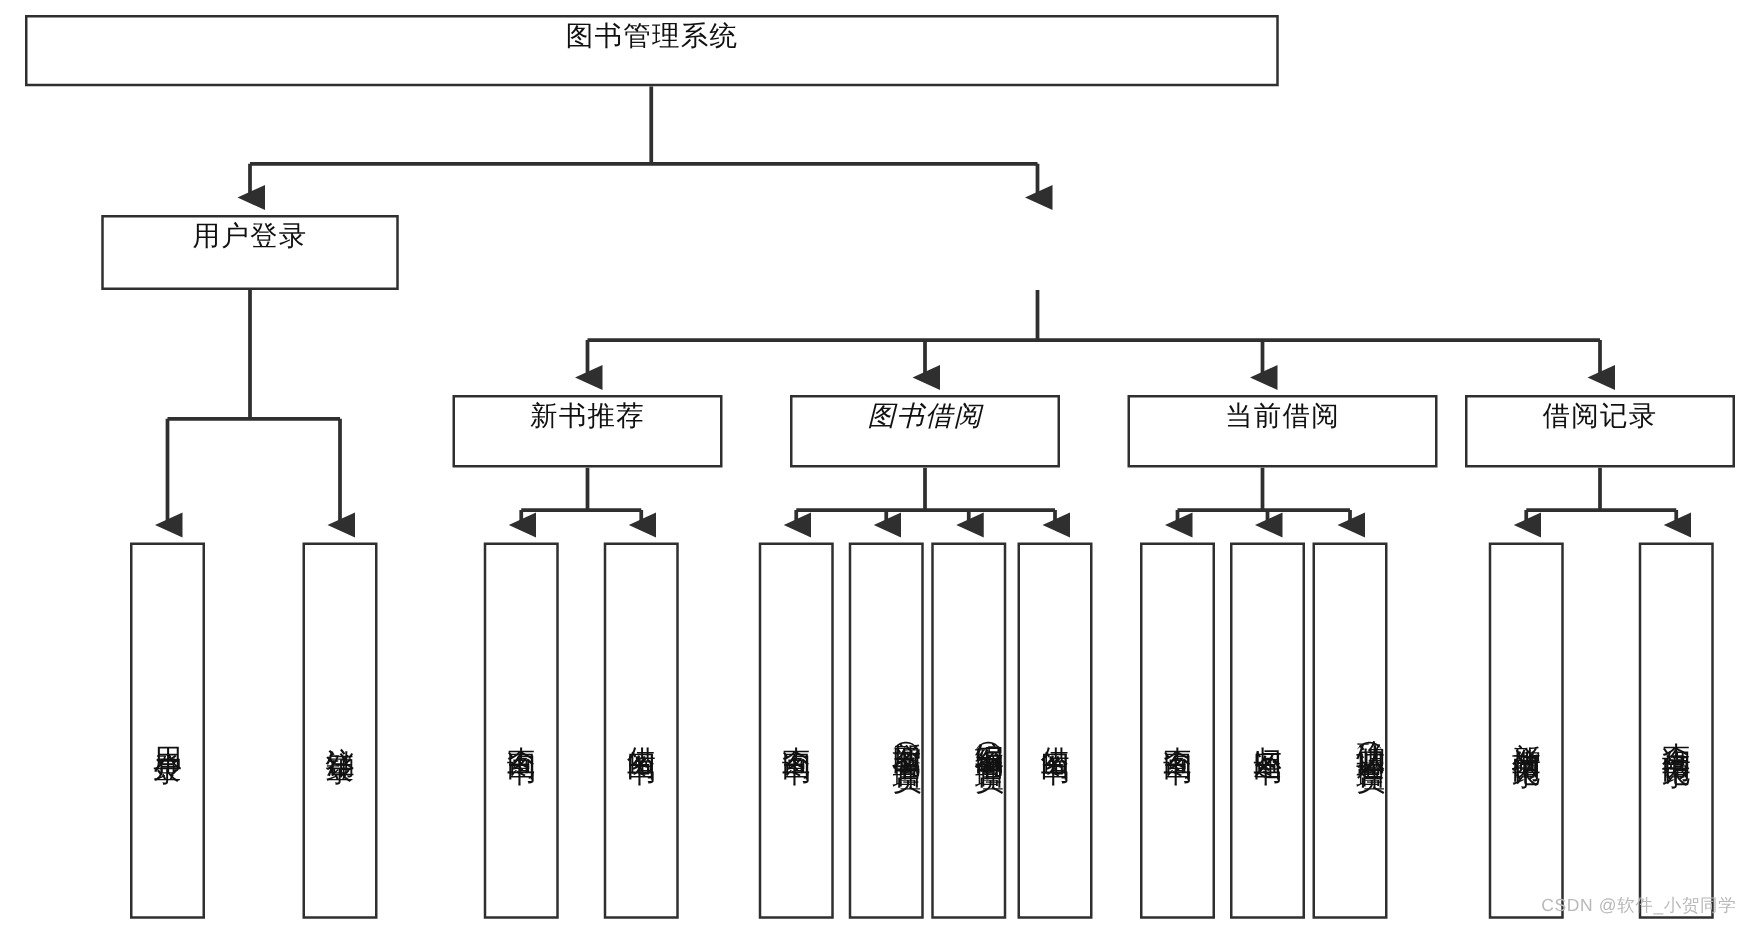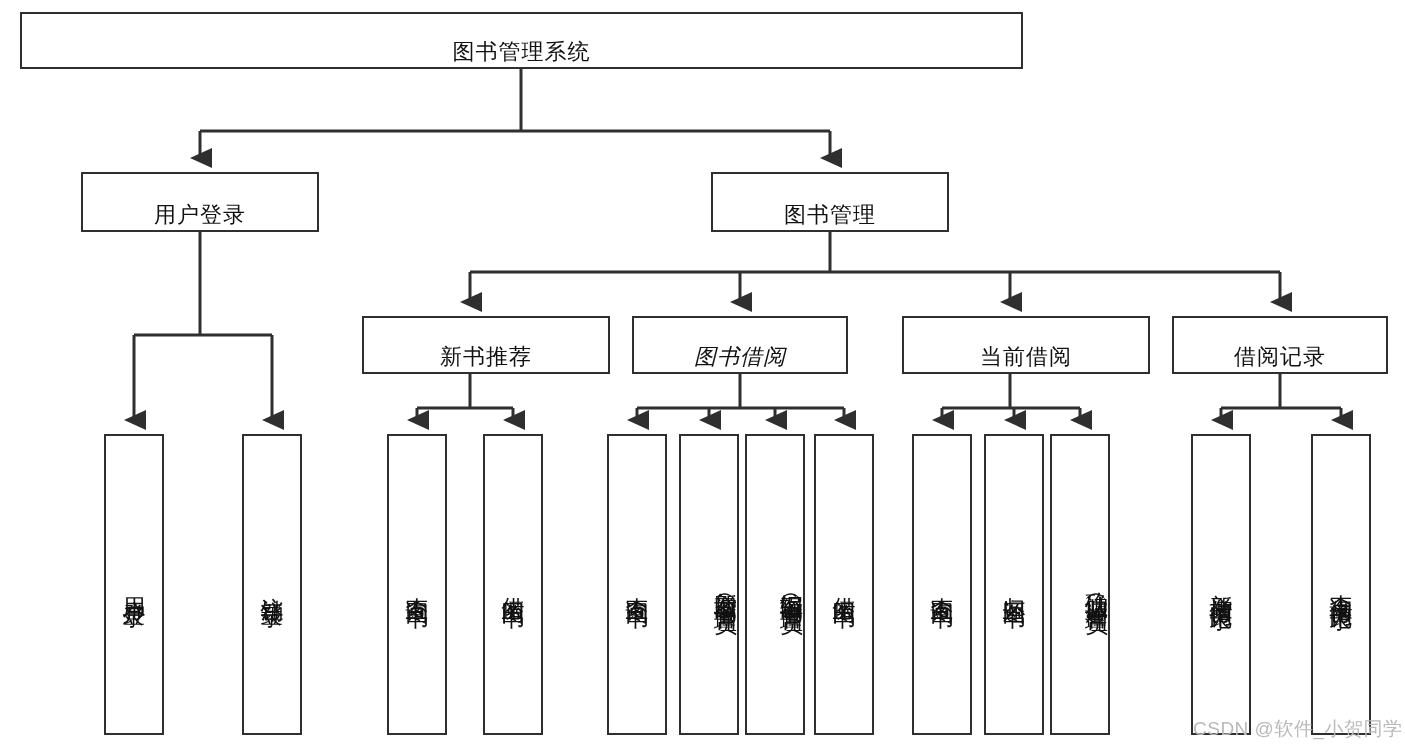--- a/index.html
+++ b/index.html
@@ -24,21 +24,21 @@
     width: 1405px;
     height: 747px;
     pointer-events: none;
   }
   .node {
     position: absolute;
     box-sizing: border-box;
     border: 2.5px solid #2f2f2f;
     background: #ffffff;
     display: flex;
-    align-items: flex-end;
+    align-items: flex-start;
     justify-content: center;
     color: #111111;
   }
   .node.horiz {
     font-size: 22px;
     letter-spacing: 1px;
   }
   .node.leaf {
     writing-mode: vertical-rl;
     text-orientation: upright;
@@ -53,24 +53,25 @@
     align-items: center;
     padding-top: 0;
   }
   .leaf-label {
     writing-mode: vertical-rl;
     text-orientation: upright;
     white-space: nowrap;
   }
   .watermark {
     position: absolute;
-    font-size: 19px;
+    font-size: 14px;
     color: #b9b9b9;
     white-space: nowrap;
     letter-spacing: 0.5px;
+    margin-left: 40px;
   }
 </style>
 </head>
 <body>
 
 <div id="canvas">
 
   <svg id="wires" viewBox="0 0 1405 747" xmlns="http://www.w3.org/2000/svg">
     <defs>
       <marker id="arrow" viewBox="0 0 12 12" refX="6" refY="10" markerWidth="9" markerHeight="9" orient="auto-start-reverse">
@@ -136,25 +137,22 @@
     </g>
   </svg>
 
   <div class="node horiz" style="left:20px; top:12px; width:1003px; height:57px;">
     <span>图书管理系统</span>
   </div>
 
   <div class="node horiz" style="left:81px; top:172px; width:238px; height:60px;">
     <span>用户登录</span>
   </div>
-  <div class="node horiz" style="left:711px; top:172px; width:238px; height:60px;">
-    <span>图书管理</span>
-  </div>
-
-  <div class="node horiz" style="left:362px; top:316px; width:248px; height:58px;">
+
+  <div class="node horiz" style="left:362px; top:316px; width:216px; height:58px;">
     <span>新书推荐</span>
   </div>
   <div class="node horiz" style="left:632px; top:316px; width:216px; height:58px;font-style:italic;">
     <span>图书借阅</span>
   </div>
   <div class="node horiz" style="left:902px; top:316px; width:248px; height:58px;">
     <span>当前借阅</span>
   </div>
   <div class="node horiz" style="left:1172px; top:316px; width:216px; height:58px;">
     <span>借阅记录</span>

